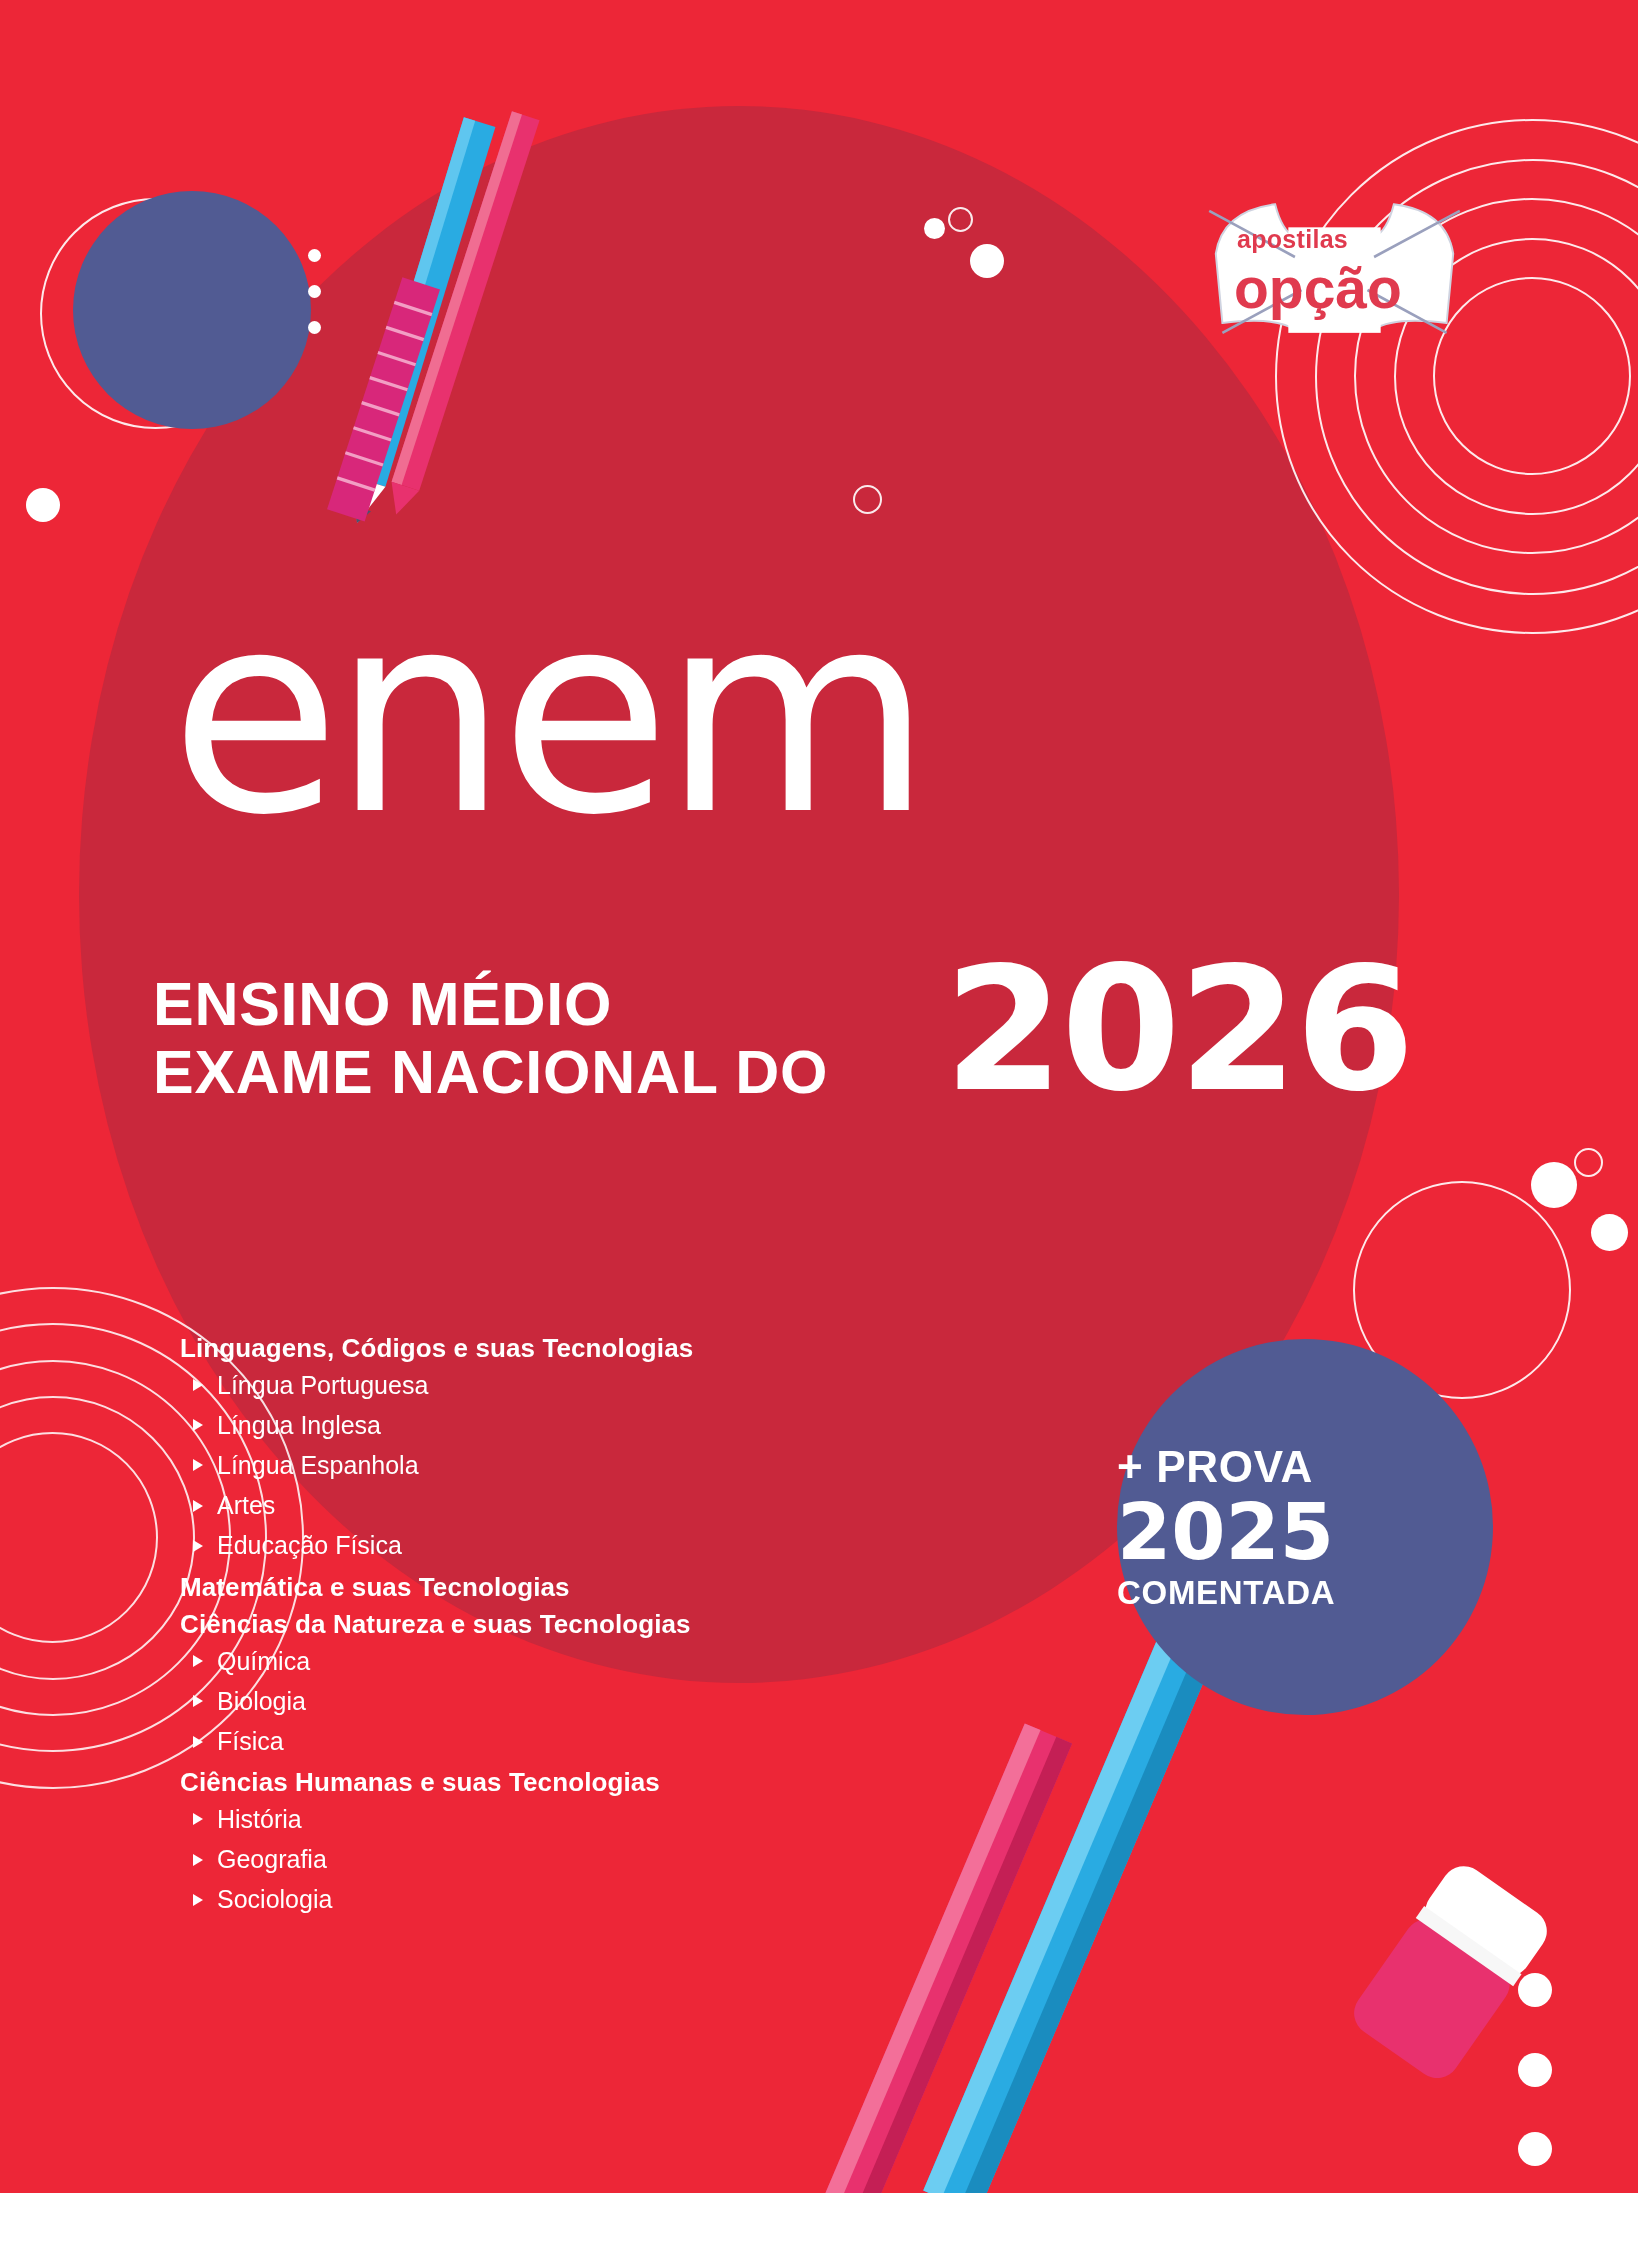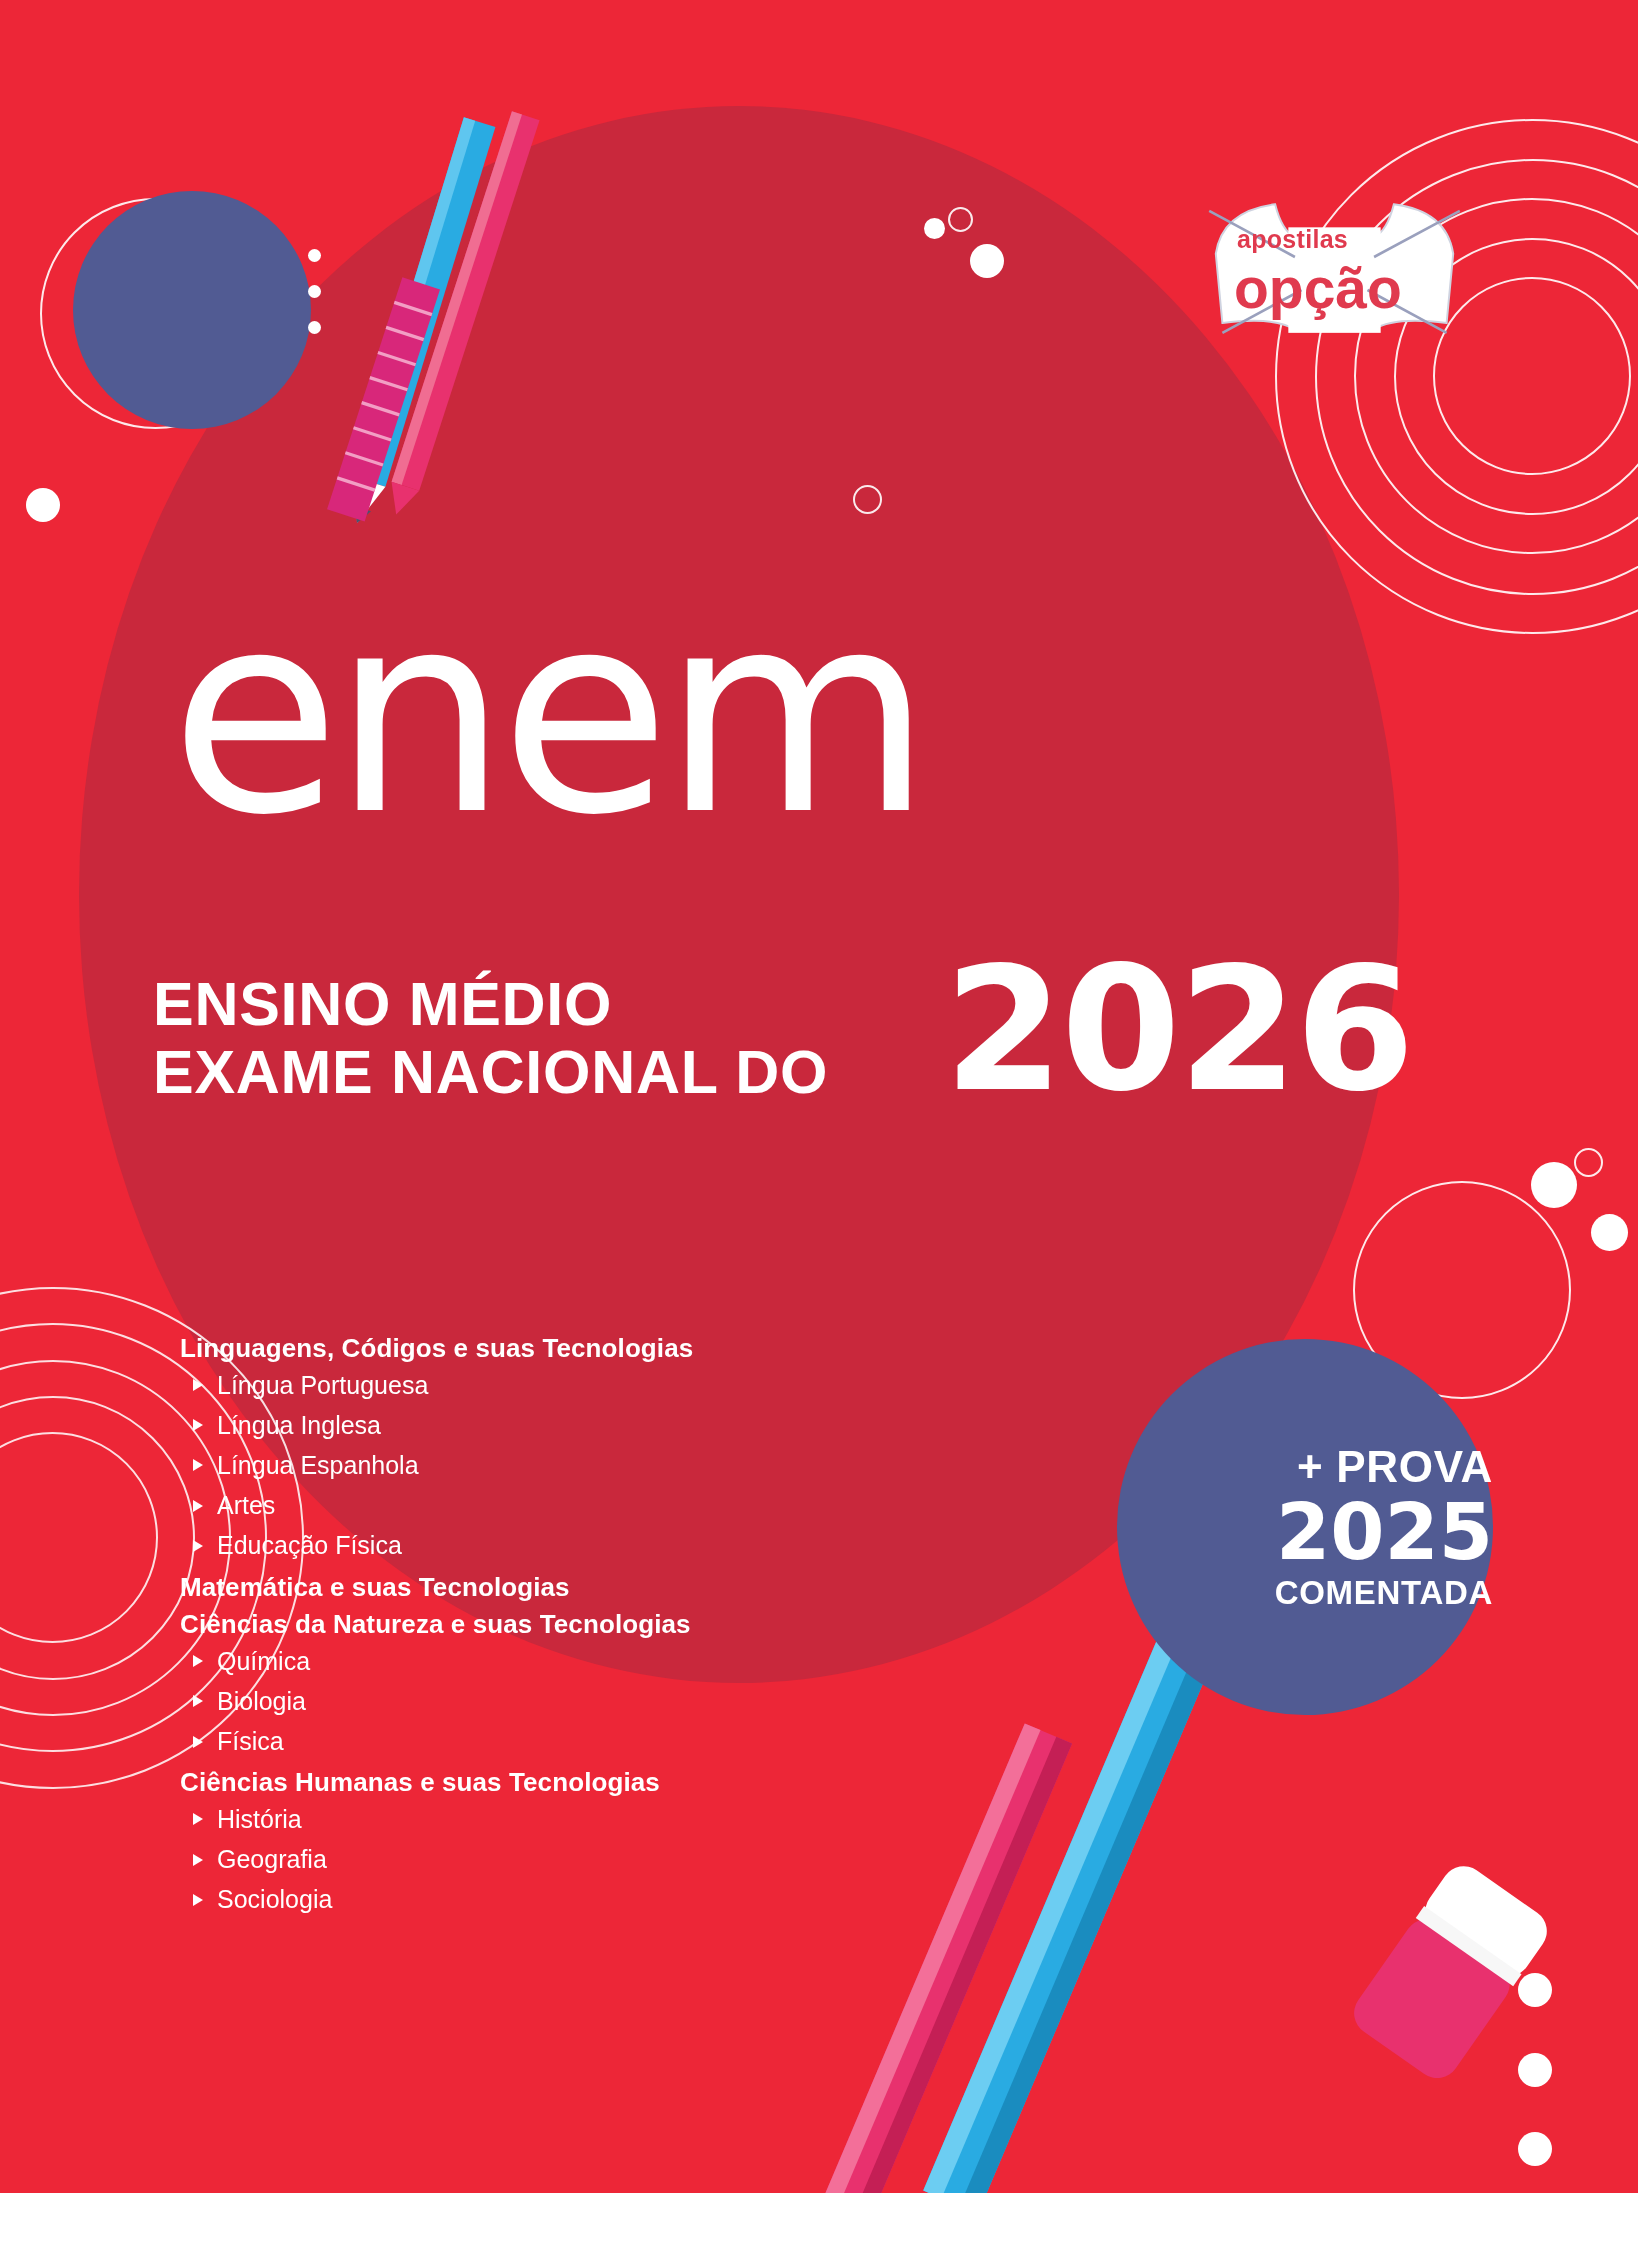--- a/index.html
+++ b/index.html
@@ -171,21 +171,21 @@
     position: absolute;
     left: 1117px;
     top: 1339px;
     width: 376px;
     height: 376px;
     border-radius: 50%;
     background: #515b93;
     color: #ffffff;
     display: flex;
     flex-direction: column;
-    align-items: flex-end;
+    align-items: flex-start;
     justify-content: center;
   }
   .badge-l1 { font-size: 44px; font-weight: bold; letter-spacing: 0.7px; }
   .badge-l2 { font-size: 78px; font-weight: bold; line-height: 1.05; font-family: "DejaVu Sans", sans-serif; }
   .badge-l3 { font-size: 33px; font-weight: bold; letter-spacing: 0.7px; }
 
   
   .eraser { position: absolute; left: 1340px; top: 1861px; }
 </style>
 </head>

